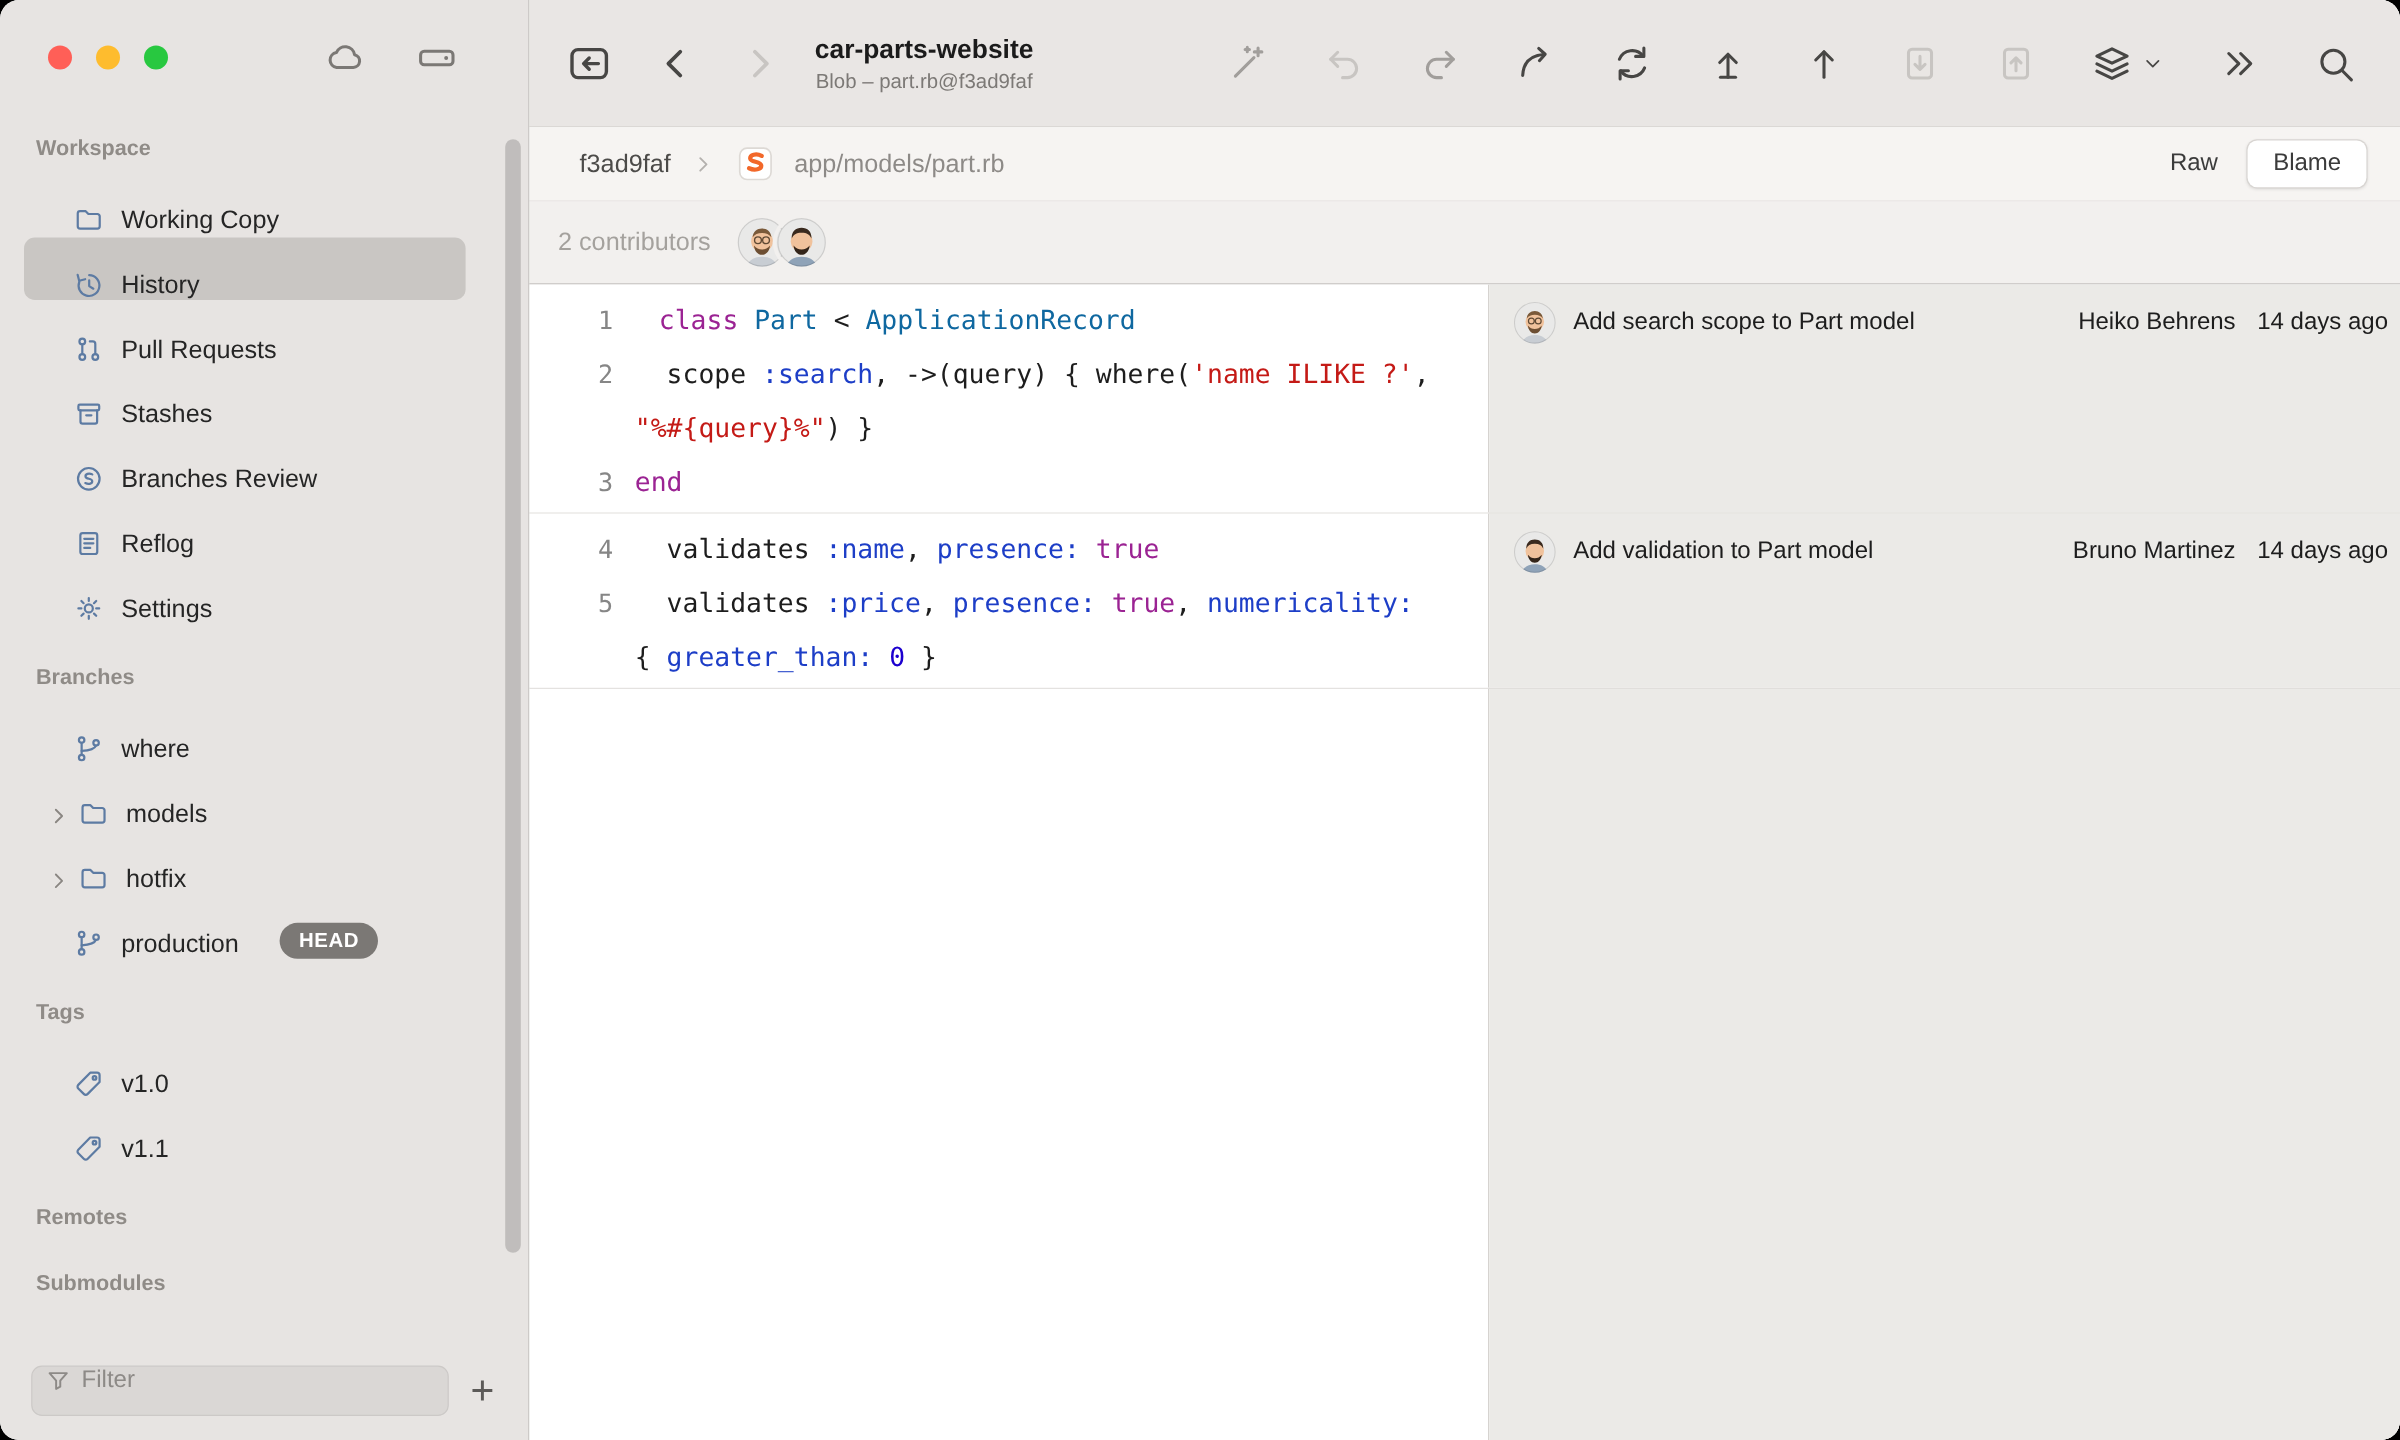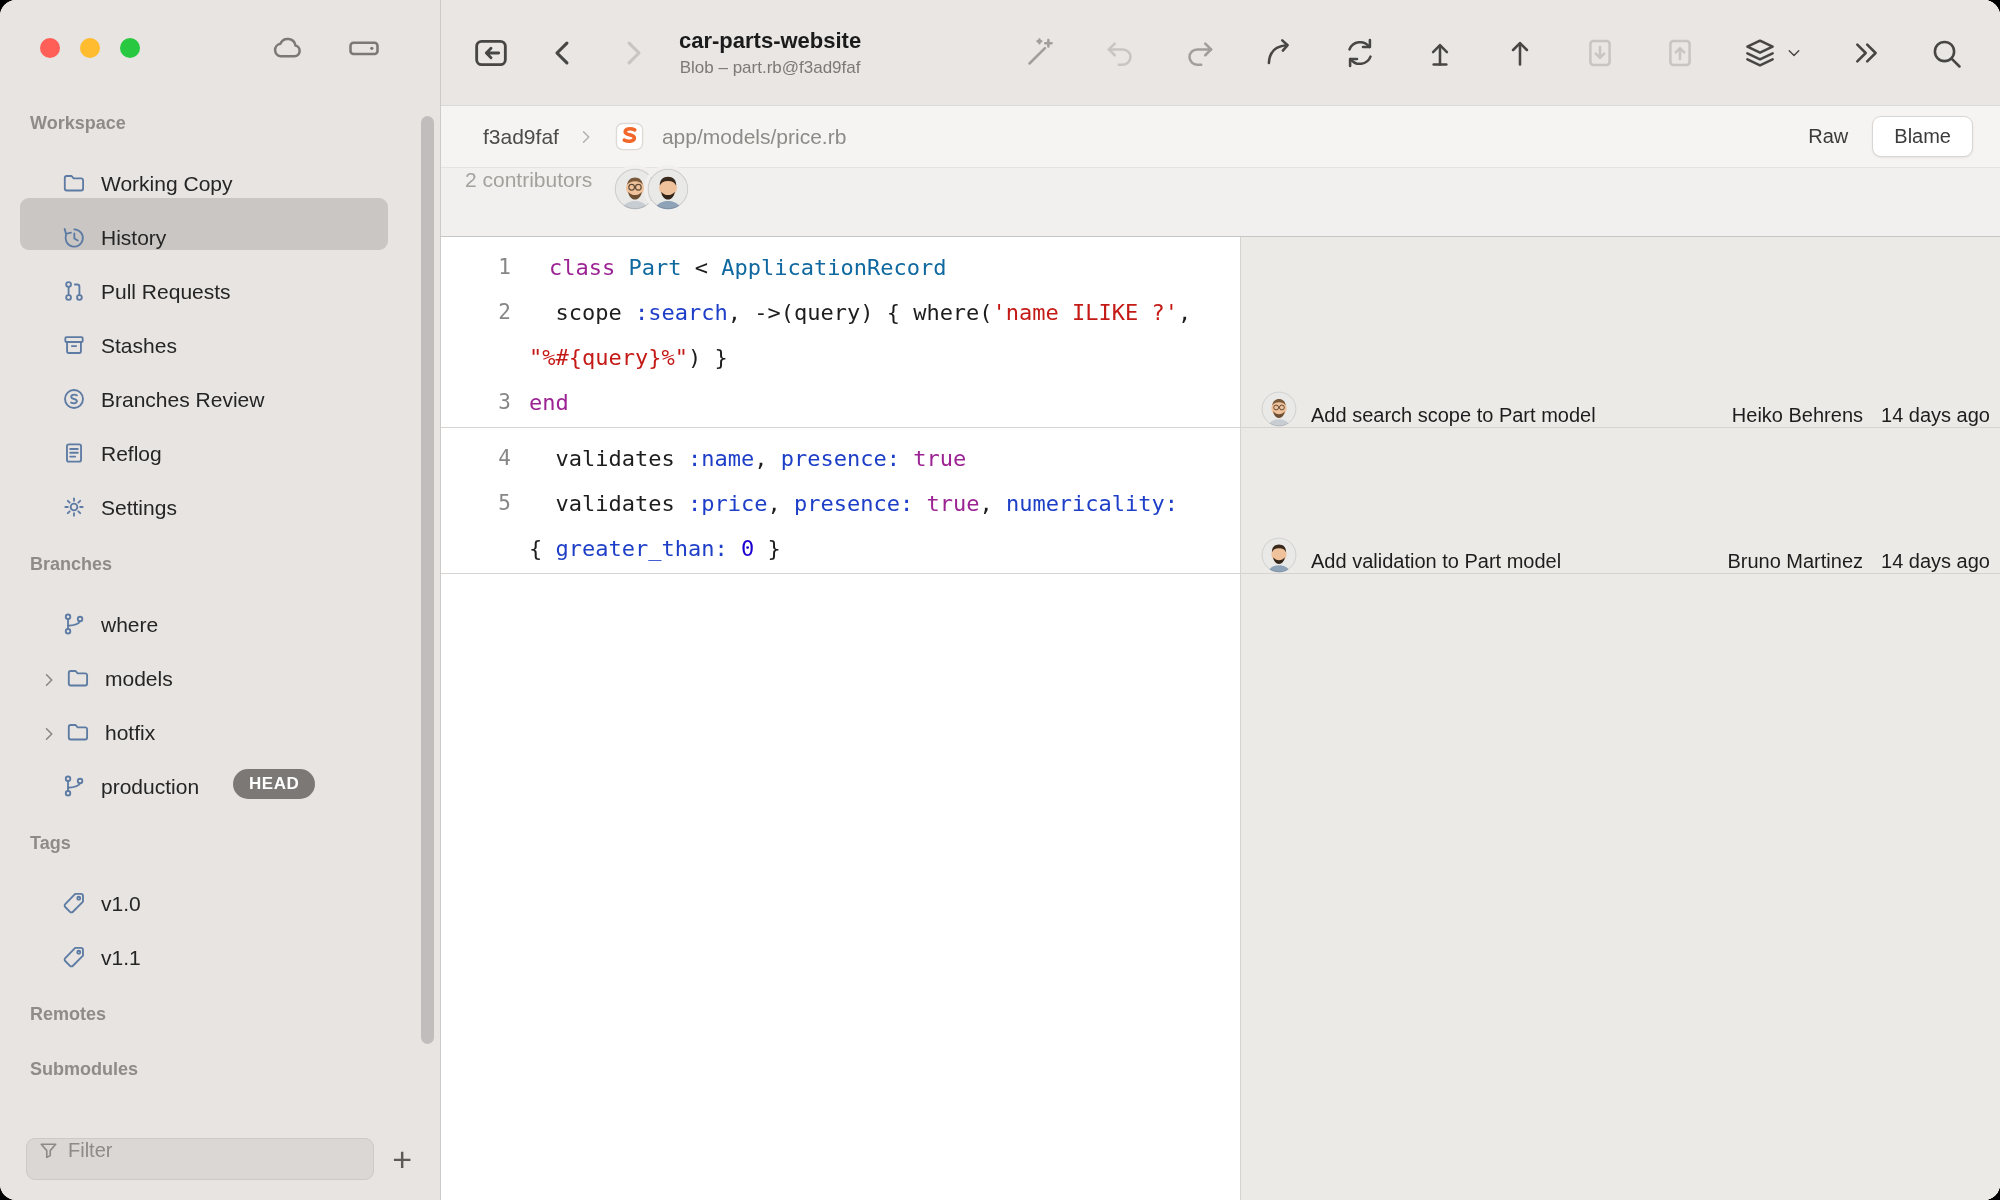--- a/index.html
+++ b/index.html
@@ -53,34 +53,34 @@
 .crumb-commit{font-size:21px;color:#4c4b49}
 .crumb-sep{display:inline-flex;margin:0 16px;color:#b4b1ae}
 .crumb-sep .ic{width:22px;height:22px}
 .ruby-ic{width:33px;height:33px;margin-right:16px;display:inline-flex}
 .ruby-ic svg{width:33px;height:33px}
 .crumb-path{font-size:21px;color:#8d8a87}
 .seg-group{margin-left:auto;display:flex;align-items:center;gap:4px}
 .seg{font-size:20px;color:#3b3b3b;padding:8px 21px;border-radius:8px;background:transparent;border:none;font-family:inherit}
 .seg.active{background:#fff;box-shadow:0 0 0 1px #d8d5d2,0 1px 3px rgba(0,0,0,.14)}
 
-.contrib-bar{height:69px;background:#f2f0ee;border-bottom:1px solid #c8c5c2;display:flex;padding-left:24px}
+.contrib-bar{height:69px;background:#f2f0ee;border-bottom:1px solid #c8c5c2;display:flex;align-items:center;padding-left:24px}
 .contrib-label{font-size:21px;color:#a4a19d}
 .contrib-avs{display:flex;margin-left:22px}
 .c-av{width:42px;height:42px;margin-left:-9px;border-radius:50%}
 .c-av:first-child{margin-left:0}
 .c-av svg{width:42px;height:42px;border-radius:50%;box-shadow:0 0 0 3px #f2f0ee}
 
 .content{flex:1;display:flex;flex-direction:column;overflow:hidden}
 .block-row{display:grid;grid-template-columns:800px 1fr;border-bottom:1px solid #d6d3d0}
 .code-cell{background:#fff;border-right:1px solid #d6d3d0;padding:8px 0 2px 20px}
 .code-line{display:flex;font-family:"DejaVu Sans Mono",monospace;font-size:22px;line-height:45px}
 .gutter{width:50px;text-align:right;color:#868686;flex-shrink:0;font-size:21px}
 .code-text{margin-left:18px;white-space:pre-wrap;width:670px;color:#1d1d1d}
-.anno-cell{background:#ebeae7;padding:12px 10px 0 20px;display:flex;align-items:flex-end}
+.anno-cell{background:#ebeae7;padding:12px 10px 0 20px;display:flex;align-items:flex-start}
 .a-av{width:36px;height:36px;flex-shrink:0;margin-top:2px;display:inline-flex}
 .a-av svg{width:36px;height:36px}
 .anno-msg{flex:1;font-size:20px;color:#1d1d1d;margin-left:14px;padding-top:8px}
 .anno-author{font-size:20px;color:#1d1d1d;padding-top:8px;white-space:nowrap}
 .anno-date{font-size:20px;color:#1d1d1d;padding-top:8px;margin-left:18px;white-space:nowrap}
 .filler{flex:1;display:grid;grid-template-columns:800px 1fr}
 .filler-code{background:#fff;border-right:1px solid #d6d3d0}
 .filler-anno{background:#ebeae7}
 .ic{display:block}
 </style>
@@ -355,21 +355,21 @@
           <svg class="ic " viewBox="0 0 24 24" fill="none" stroke="currentColor" stroke-width="1.7" stroke-linecap="round" stroke-linejoin="round">
             <path d="M9.3 6.3l5.7 5.7-5.7 5.7"></path>
           </svg>
         </span>
       <span class="ruby-ic">
         <svg viewBox="0 0 24 24">
             <rect x="2.5" y="2.5" width="19" height="19" rx="4.5" fill="#fff" stroke="#ddd9d5"></rect>
             <path d="M15.8 7.2c-3.4-1.8-7.2-.6-6.9 1.7.3 2.2 6.3 1.5 6.6 4 .3 2.4-3.9 3.4-7.3 1.8" fill="none" stroke="#f2682a" stroke-width="2.6" stroke-linecap="round"></path>
           </svg>
       </span>
-      <span class="crumb-path">app/models/price.rb</span>
+      <span class="crumb-path">app/models/part.rb</span>
       <div class="seg-group">
         <button class="seg">Raw</button>
         <button class="seg active">Blame</button>
       </div>
     </div>
 
     <div class="contrib-bar">
       <span class="contrib-label">2 contributors</span>
       <div class="contrib-avs" id="contrib-avatars">
           <span class="c-av"><svg viewBox="0 0 40 40">

